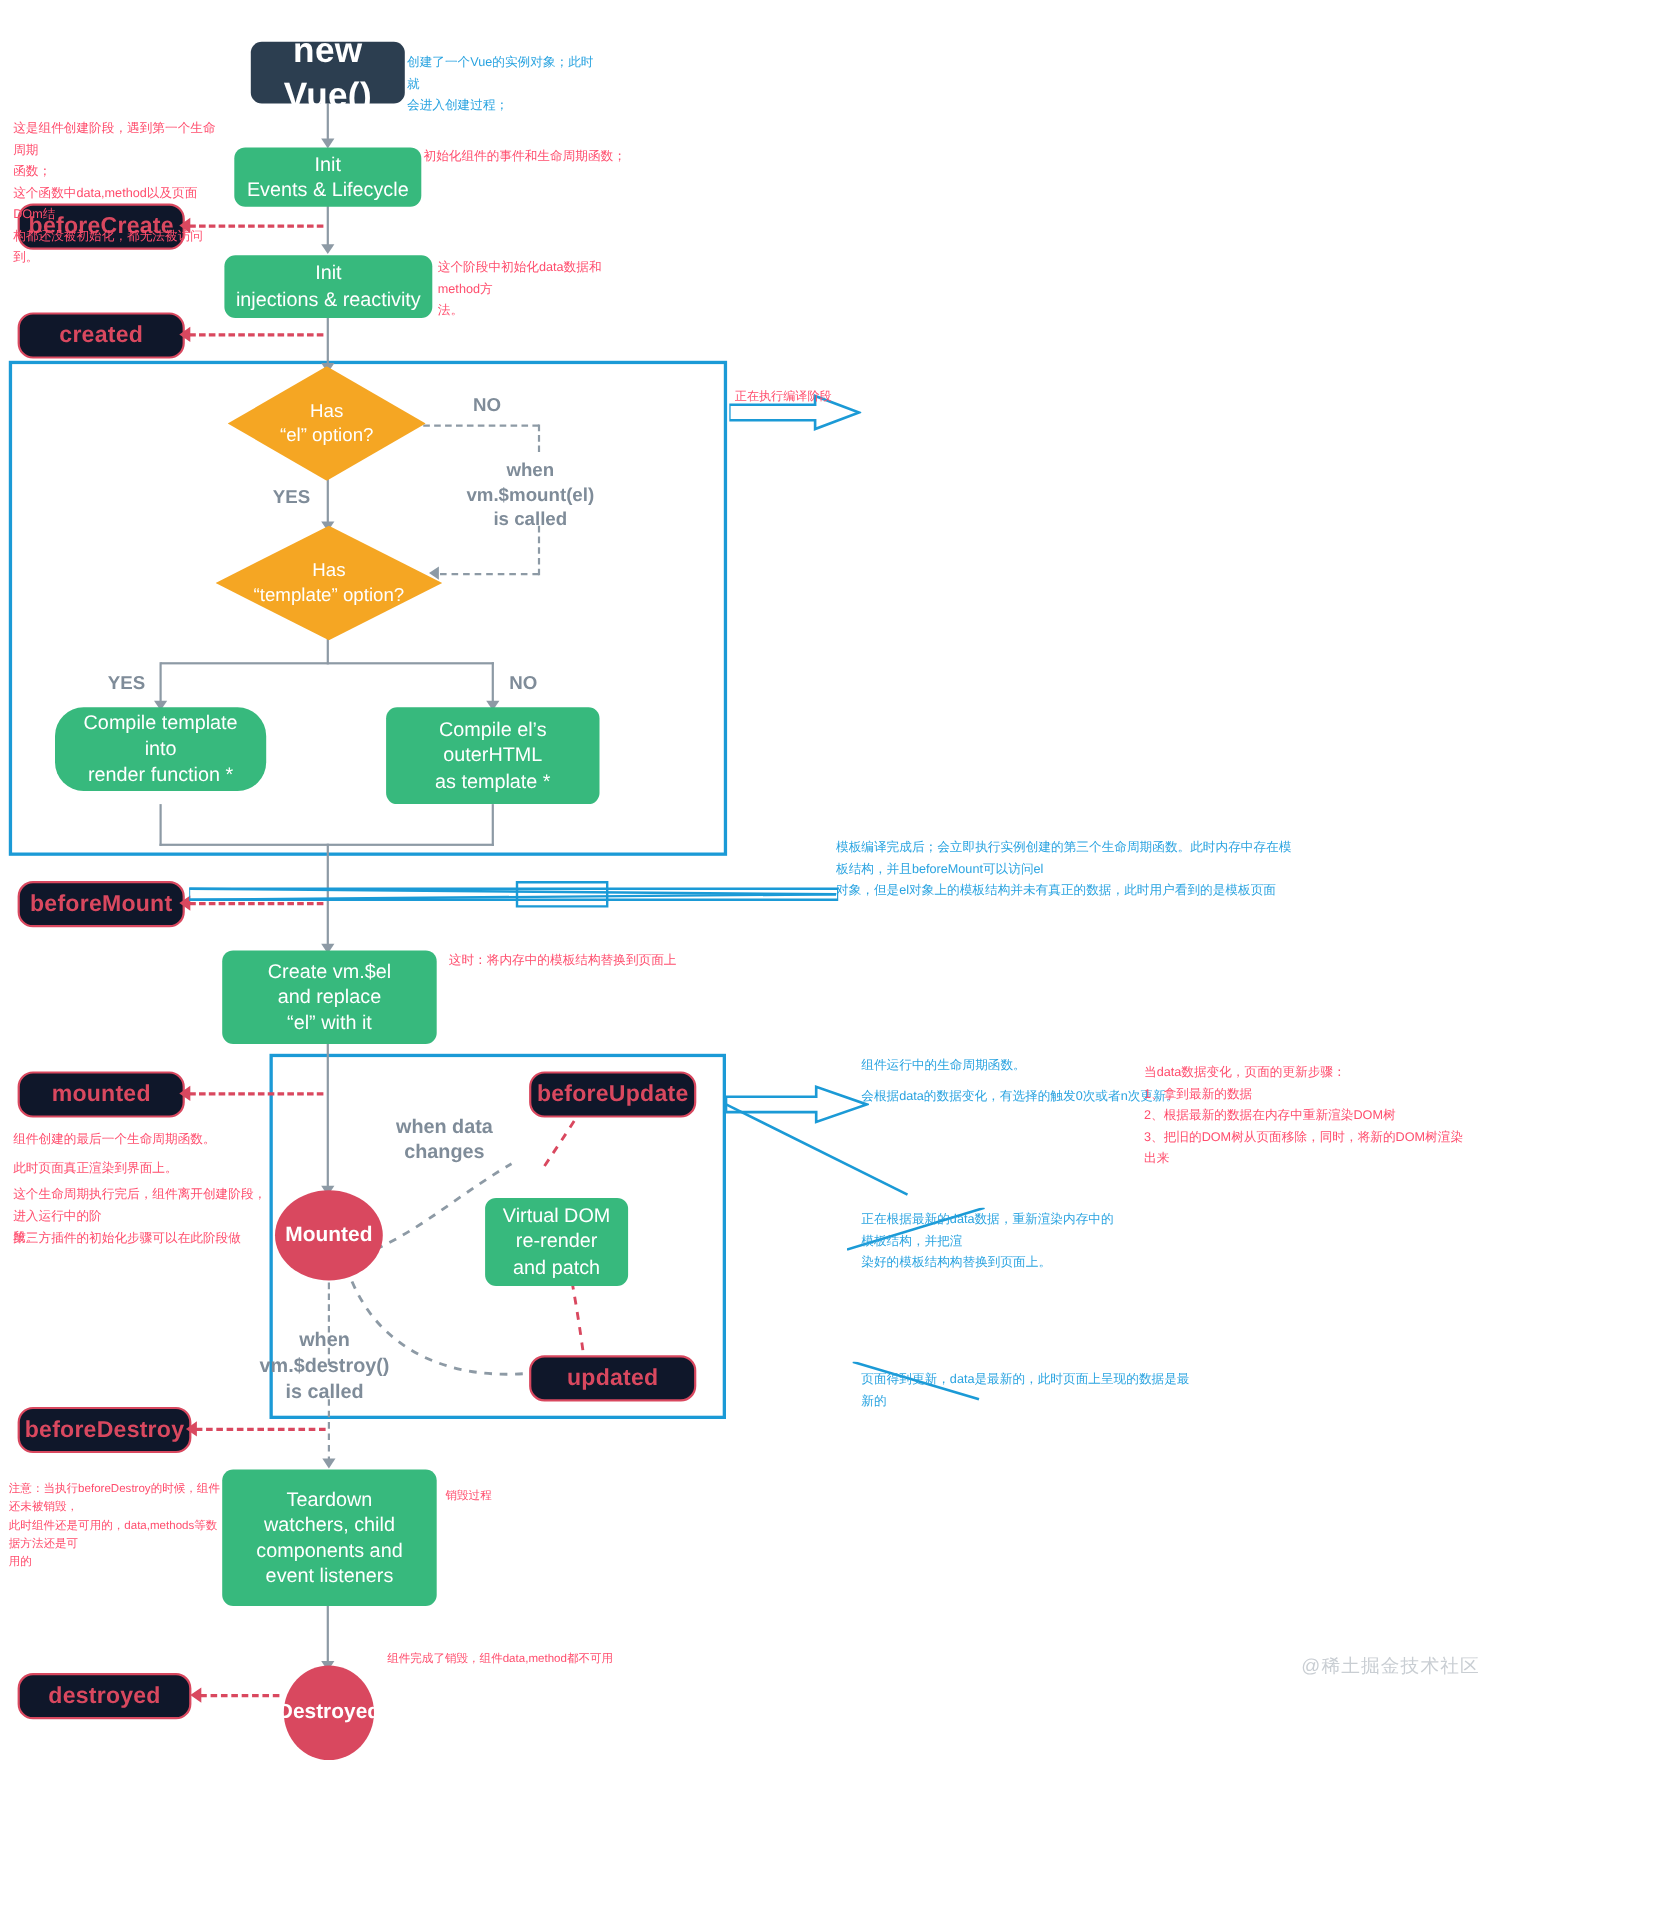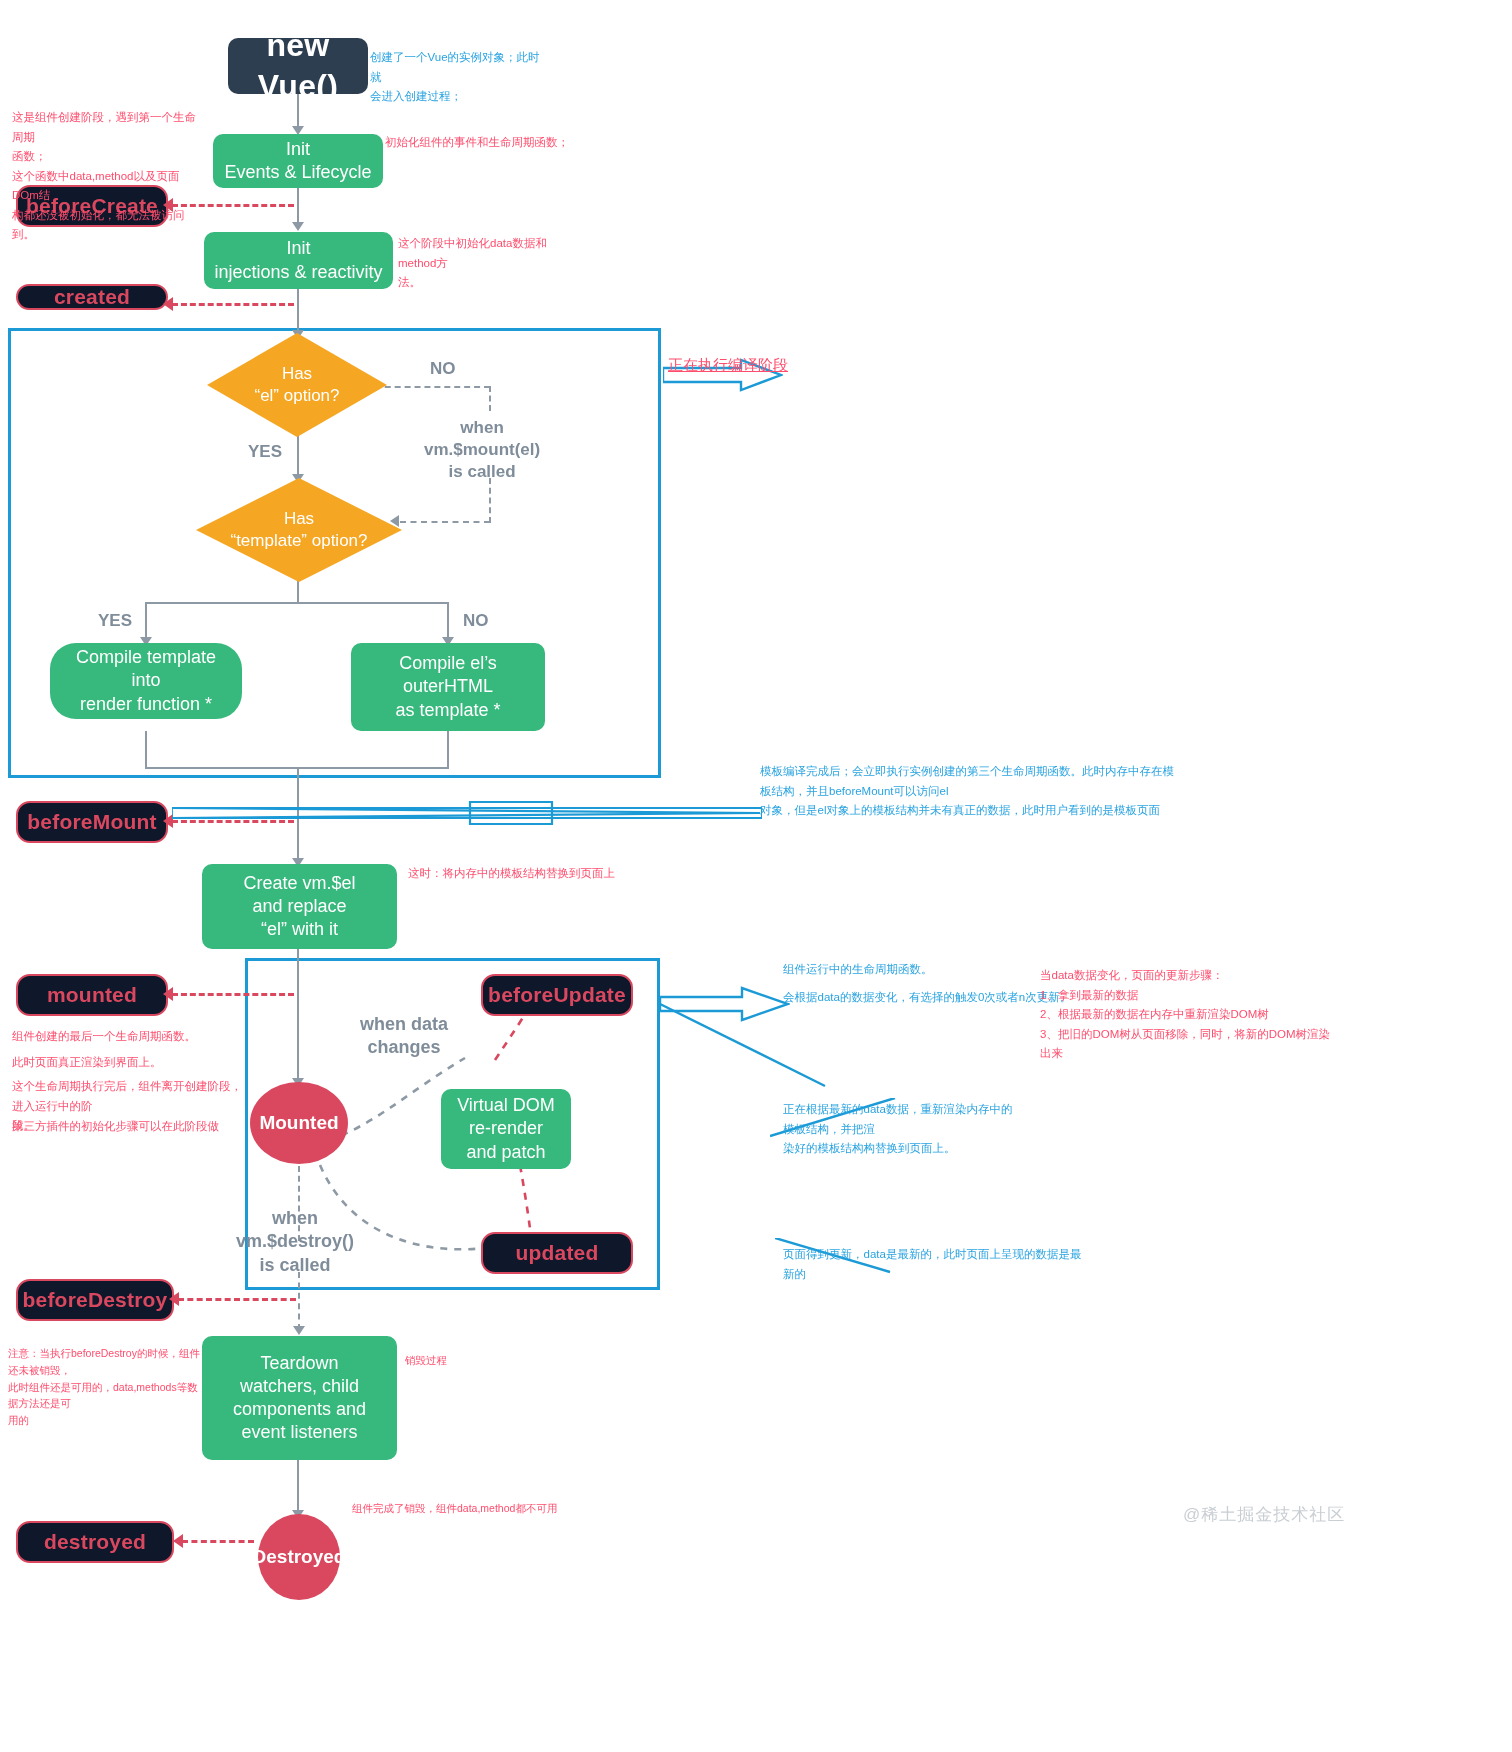--- a/index.html
+++ b/index.html
@@ -279,21 +279,21 @@
 event listeners</div>
 
   <div class="node node-circle" style="left:258px; top:1514px; width:82px; height:86px;">
     <span>Destroyed</span>
   </div>
 
   <div class="hook" style="left:16px; top:185px; width:152px; height:42px;">beforeCreate</div>
   <div class="dashred" style="left:172px; top:204px; width:122px;"></div>
   <div class="arrow-left-red" style="left:163px; top:198px;"></div>
 
-  <div class="hook" style="left:16px; top:284px; width:152px; height:26px;text-align:center;">created</div>
+  <div class="hook" style="left:16px; top:284px; width:152px; height:42px;text-align:center;">created</div>
   <div class="dashred" style="left:172px; top:303px; width:122px;"></div>
   <div class="arrow-left-red" style="left:163px; top:297px;"></div>
 
   <div class="hook" style="left:16px; top:801px; width:152px; height:42px;">beforeMount</div>
   <div class="dashred" style="left:172px; top:820px; width:122px;"></div>
   <div class="arrow-left-red" style="left:163px; top:814px;"></div>
 
   <div class="hook" style="left:16px; top:974px; width:152px; height:42px;">mounted</div>
   <div class="dashred" style="left:172px; top:993px; width:122px;"></div>
   <div class="arrow-left-red" style="left:163px; top:987px;"></div>
@@ -357,21 +357,21 @@
 函数；
 这个函数中data,method以及页面DOm结
 构都还没被初始化，都无法被访问到。</div>
 
   <div class="note note-red" style="left:385px; top:133px; width:200px;">初始化组件的事件和生命周期函数；</div>
 
   <div class="note note-red" style="left:398px; top:234px; width:175px;">这个阶段中初始化data数据和method方
 法。</div>
 
 
-  <div class="note note-red" style="left:668px; top:352px; width:140px; font-size:15px;text-decoration:underline;">正在执行编译阶段</div>
+  <div class="note note-red" style="left:668px; top:352px; width:140px; font-size:11px;">正在执行编译阶段</div>
 
 
   <div class="note note-blue" style="left:760px; top:762px; width:420px;">模板编译完成后；会立即执行实例创建的第三个生命周期函数。此时内存中存在模板结构，并且beforeMount可以访问el
 对象，但是el对象上的模板结构并未有真正的数据，此时用户看到的是模板页面</div>
 
   <div class="note note-red" style="left:408px; top:864px; width:230px;">这时：将内存中的模板结构替换到页面上</div>
 
   <div class="note note-red" style="left:12px; top:1027px; width:230px;">组件创建的最后一个生命周期函数。</div>
   <div class="note note-red" style="left:12px; top:1053px; width:230px;">此时页面真正渲染到界面上。</div>
   <div class="note note-red" style="left:12px; top:1077px; width:230px;">这个生命周期执行完后，组件离开创建阶段，进入运行中的阶

